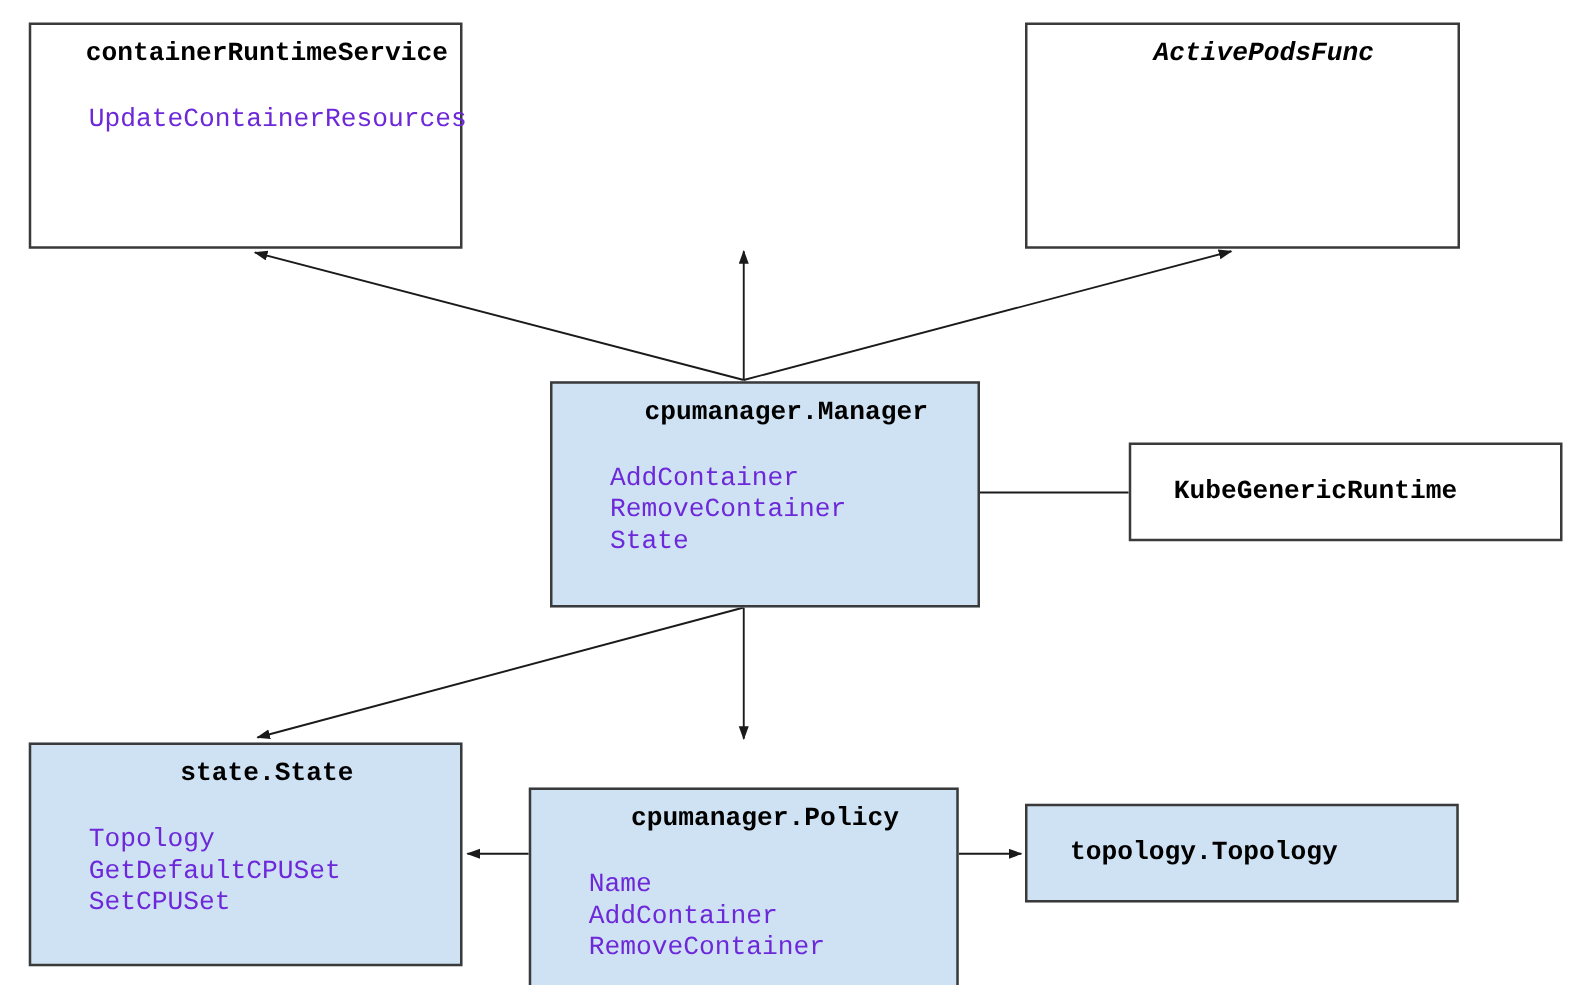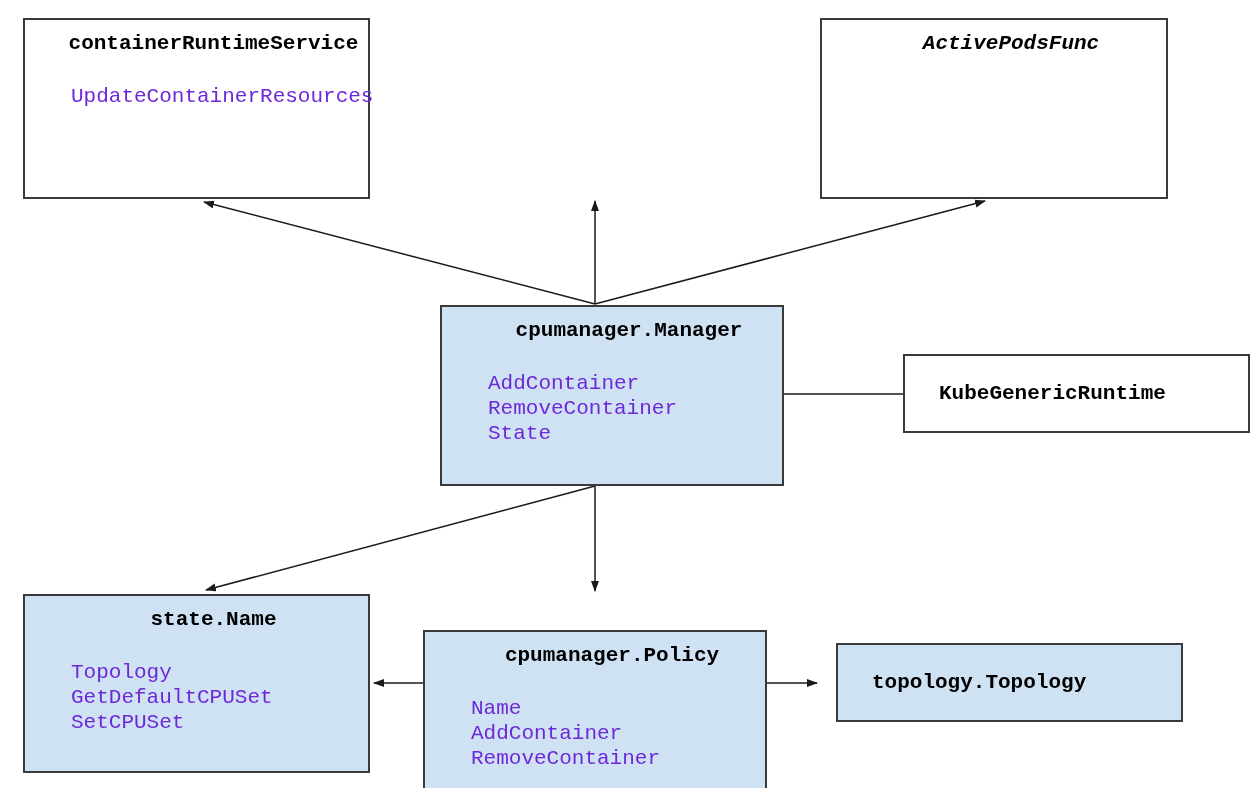--- a/index.html
+++ b/index.html
@@ -84,34 +84,34 @@
       <div>RemoveContainer</div>
       <div>State</div>
     </div>
   </div>
 
   <div class="node vcenter" style="left:903px; top:354px; width:347px; height:79px;">
     <div class="node-title">KubeGenericRuntime</div>
   </div>
 
   <div class="node blue" style="left:23px; top:594px; width:347px; height:179px;">
-    <div class="node-title">state.Name</div>
+    <div class="node-title">state.State</div>
     <div class="node-methods">
       <div>Topology</div>
       <div>GetDefaultCPUSet</div>
       <div>SetCPUSet</div>
     </div>
   </div>
 
   <div class="node blue" style="left:423px; top:630px; width:344px; height:179px;">
     <div class="node-title">cpumanager.Policy</div>
     <div class="node-methods">
       <div>Name</div>
       <div>AddContainer</div>
       <div>RemoveContainer</div>
     </div>
   </div>
 
-  <div class="node blue vcenter" style="left:820px; top:643px; width:347px; height:79px;margin-left:16px;">
+  <div class="node blue vcenter" style="left:820px; top:643px; width:347px; height:79px;">
     <div class="node-title">topology.Topology</div>
   </div>
 
 </div>
 
 </body></html>

